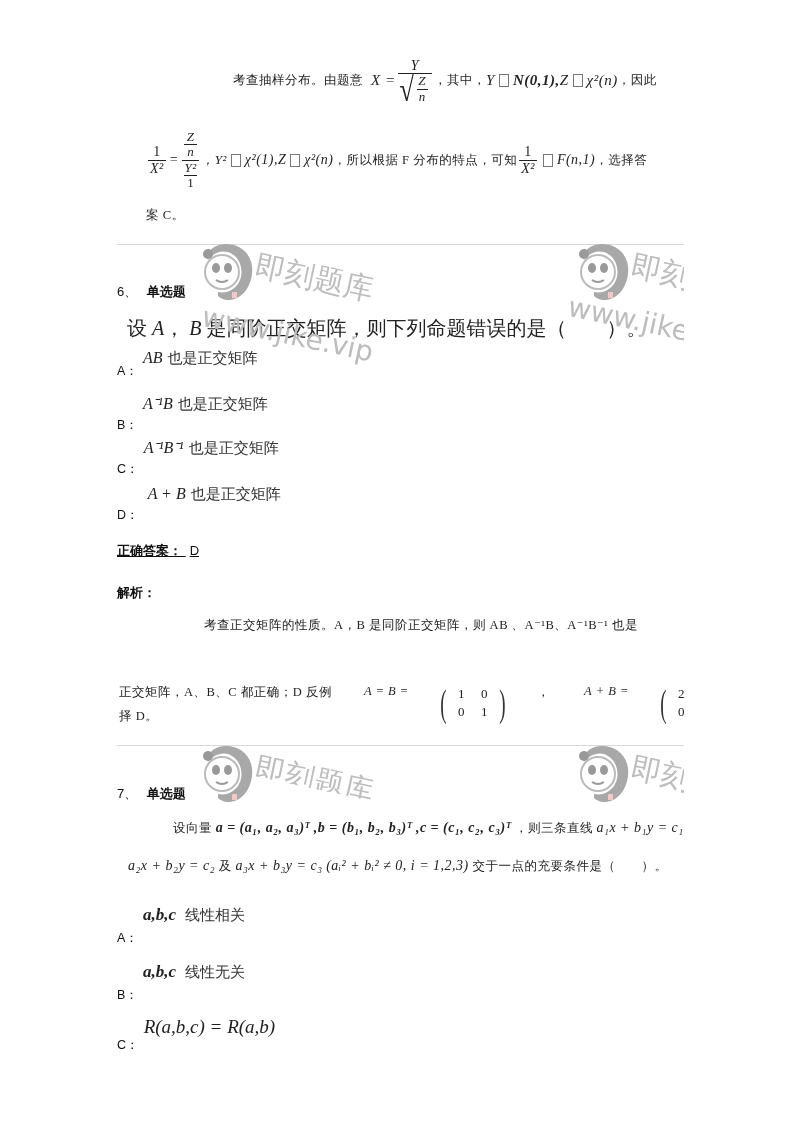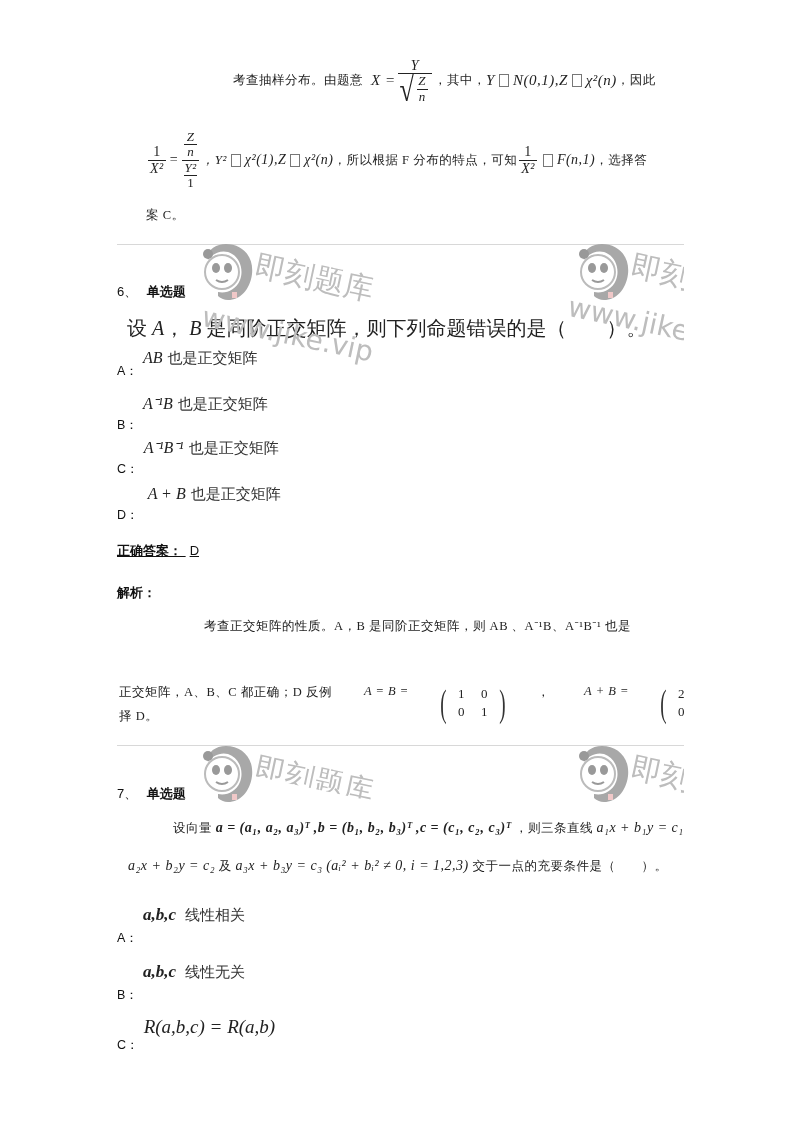--- a/index.html
+++ b/index.html
@@ -60,21 +60,21 @@
           <span class="frac" style="font-size:13px;">
             <span class="n it">Z</span>
             <span class="d it">n</span>
           </span>
         </span>
       </span>
     </span>
     <span>，其中，</span>
     <span class="it" style="font-size:15px;">Y</span>
     <span class="sim"></span>
-    <span class="it" style="font-size:15px;">N(0,1),</span>
+    <span class="it" style="font-size:15px;font-weight:bold;">N(0,1),</span>
     <span class="it" style="font-size:15px;">Z</span>
     <span class="sim"></span>
     <span class="it" style="font-size:15px;">χ²(n)</span>
     <span>，因此</span>
   </div>
 
   <div class="abs expl serif" style="left:146px; top:130px; display:flex; align-items:center;">
     <span class="frac" style="font-size:14px;">
       <span class="n">1</span>
       <span class="d it">X²</span>
@@ -142,21 +142,21 @@
     <span class="opt-cn serif">也是正交矩阵</span>
   </div>
 
   <div class="abs label-bold sans" style="left:117px; top:542px;text-decoration:underline;">
     <span>正确答案：</span>
     <span style="font-weight:normal; margin-left:4px;">D</span>
   </div>
 
   <div class="abs label-bold sans" style="left:117px; top:584px;">解析：</div>
 
-  <div class="abs expl serif" style="left:204px; top:617px;font-family:Liberation Serif, serif;">考查正交矩阵的性质。A，B 是同阶正交矩阵，则 AB 、A⁻¹B、A⁻¹B⁻¹ 也是</div>
+  <div class="abs expl serif" style="left:204px; top:617px;">考查正交矩阵的性质。A，B 是同阶正交矩阵，则 AB 、A⁻¹B、A⁻¹B⁻¹ 也是</div>
 
   <div class="abs expl serif" style="left:119px; top:684px; display:flex; align-items:flex-start;gap:28px;">
     <span>正交矩阵，A、B、C 都正确；D 反例</span>
     <span class="it" style="margin-left:4px;">A = B =</span>
     <span class="matrix">
       <span class="paren">(</span>
       <table>
         <tbody>
               <tr>
                 <td>1</td>

